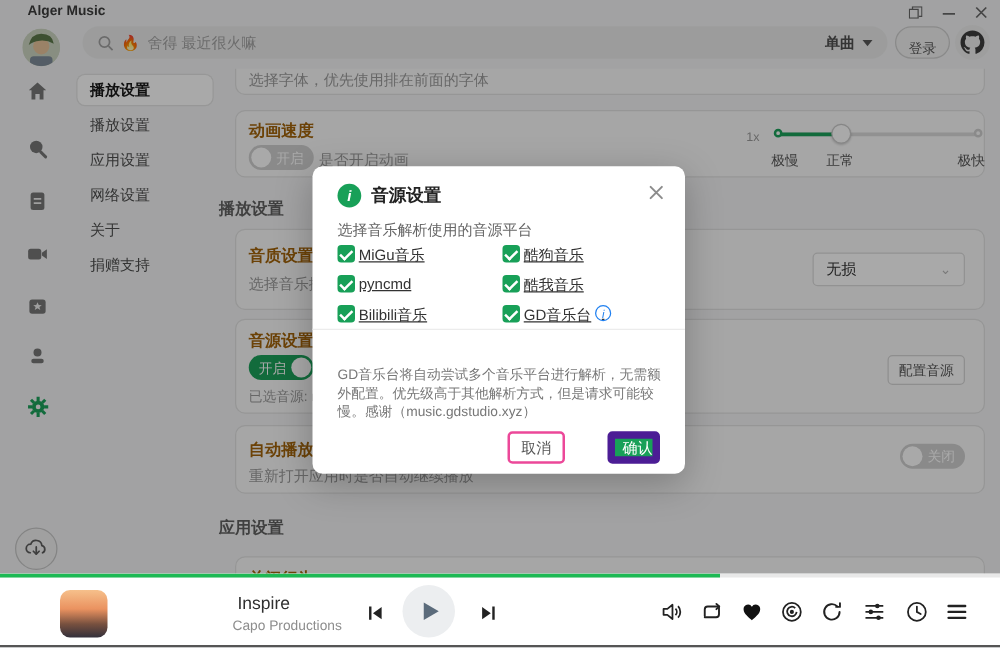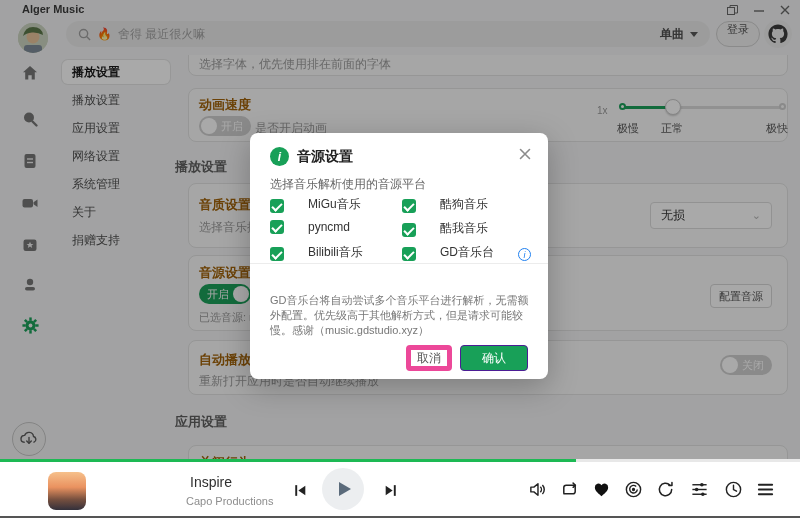--- a/index.html
+++ b/index.html
@@ -15,21 +15,21 @@
 
   
   .avatar { left:18px; top:23px; width:30px; height:30px; border-radius:50%; overflow:hidden; background:#cfd8c4; }
   .searchbar { left:66px; top:21px; width:644px; height:26px; border-radius:13px; background:#ececec;
                display:flex; align-items:center; padding:0 12px; gap:6px; }
   .search-ph { color:#a3a3a3; font-size:12px; }
   .search-emoji { font-size:12px; }
   .search-type { margin-left:auto; display:flex; align-items:center; gap:6px; font-size:12px; color:#4d4d4d; font-weight:bold; cursor:pointer; }
   .caret-down { width:0; height:0; border-left:4px solid transparent; border-right:4px solid transparent; border-top:5px solid #555; }
   .login-btn { left:716px; top:21px; width:44px; height:26px; border:1px solid #cfcfcf; border-radius:13px;
-               background:#f1f1f1; font-size:11px; color:#555; display:flex; align-items:flex-start; justify-content:center; cursor:pointer; }
+               background:#f1f1f1; font-size:11px; color:#555; display:flex; align-items:flex-end; justify-content:center; cursor:pointer; }
   .gh-btn { left:764px; top:20px; width:28px; height:28px; border-radius:50%; background:#efefef;
             display:flex; align-items:center; justify-content:center; cursor:pointer; }
 
   
   .rail-icon { left:21px; width:18px; height:18px; cursor:pointer; }
   .fab { left:12px; top:422px; width:34px; height:34px; border:1px solid #c6c6c6; border-radius:50%;
          background:#f1f1f1; display:flex; align-items:center; justify-content:center; cursor:pointer; }
 
   
   .nav { left:58px; top:56px; width:116px; }
@@ -68,31 +68,31 @@
   
   .overlay { left:0; top:0; width:800px; height:459px; background:rgba(10,10,10,0.35); z-index:50; }
   .modal { left:250px; top:133px; width:298px; height:246px; background:#fff; border-radius:8px; z-index:60;
            box-shadow:0 8px 30px rgba(0,0,0,.25); }
   .modal-head { position:absolute; left:20px; top:14px; display:flex; align-items:center; gap:8px; }
   .info-circle { width:19px; height:19px; border-radius:50%; background:#18a058; color:#fff; font-size:12px; font-weight:bold;
                  display:flex; align-items:center; justify-content:center; font-style:italic; }
   .modal-title { font-size:14px; font-weight:bold; color:#222; }
   .modal-close { position:absolute; right:14px; top:12px; width:18px; height:18px; cursor:pointer; }
   .modal-sub { position:absolute; left:20px; top:43px; font-size:12px; color:#666; }
-  .plat { position:absolute; display:flex; align-items:flex-end; gap:24px; font-size:12px; color:#333; cursor:pointer; }
+  .plat { position:absolute; display:flex; align-items:flex-start; gap:3px; font-size:12px; color:#333; cursor:pointer;text-decoration:underline; }
   .cb { width:14px; height:14px; background:#18a058; border-radius:3px; position:relative; flex:0 0 auto; }
   .cb::after { content:""; position:absolute; left:4px; top:1.5px; width:4px; height:8px; border:solid #fff; border-width:0 2px 2px 0; transform:rotate(45deg); }
   .info-i { width:13px; height:13px; border:1px solid #2080f0; color:#2080f0; border-radius:50%; font-size:9px;
             display:inline-flex; align-items:center; justify-content:center; font-style:italic; cursor:pointer; }
   .modal-divider { position:absolute; left:0px; top:130px; width:100%; height:1px; background:#ececec; }
   .gd-title { position:absolute; left:20px; top:141px; font-size:13px; font-weight:bold; color:#333; }
   .gd-desc { position:absolute; left:20px; top:160px; width:262px; font-size:11px; line-height:15px; color:#777; }
   .btn { position:absolute; top:212px; height:26px; border-radius:4px; font-size:12px; display:flex; align-items:center; justify-content:center; cursor:pointer; }
-  .btn-cancel { right:96px; width:46px; background:#fff; border:5px solid #ec4899; color:#555; }
-  .btn-confirm { right:20px; width:68px; background:#18a058; border:1px solid #4c1d95; color:#fff; }
+  .btn-cancel { right:96px; width:46px; background:#fff; border:2px solid #ec4899; color:#555; }
+  .btn-confirm { right:20px; width:42px; background:#18a058; border:6px solid #4c1d95; color:#fff;justify-content:flex-end; }
 
   
   .player { left:0; top:459px; width:800px; height:59px; background:#fff; z-index:70; border-bottom:2px solid #555; }
   .progress-track { position:absolute; left:0; top:0; width:100%; height:3px; background:#e8e8e8; cursor:pointer; }
   .progress-fill { position:absolute; left:0; top:0; height:3px; background:#1db954; }
   .art { position:absolute; left:48px; top:13px; width:38px; height:38px; border-radius:8px;
          background:linear-gradient(180deg,#f6c08b 0%,#ea9260 40%,#77503f 72%,#33303b 100%); }
   .song { position:absolute; left:190px; top:15px; font-size:14px; color:#2f2f2f; }
   .artist { position:absolute; left:186px; top:36px; font-size:11px; color:#8d8d8d; }
   .pv { position:absolute; top:24px; width:15px; height:15px; cursor:pointer; }
@@ -213,21 +213,20 @@
         <path d="M10 8.5 v5.5"></path>
         <path d="M7.7 12 L10 14.3 L12.3 12"></path>
       </svg>
   </div>
 
   <div class="abs nav">
     <div class="nav-item active">播放设置</div>
     <div class="nav-item">播放设置</div>
     <div class="nav-item">应用设置</div>
     <div class="nav-item">网络设置</div>
-    <div class="nav-item">系统管理</div>
     <div class="nav-item">关于</div>
     <div class="nav-item">捐赠支持</div>
   </div>
 
   <div class="main">
 
     <div class="card" style="top:-25px;height:46px">
       <div class="card-desc" style="top:25px">选择字体，优先使用排在前面的字体</div>
     </div>
 

